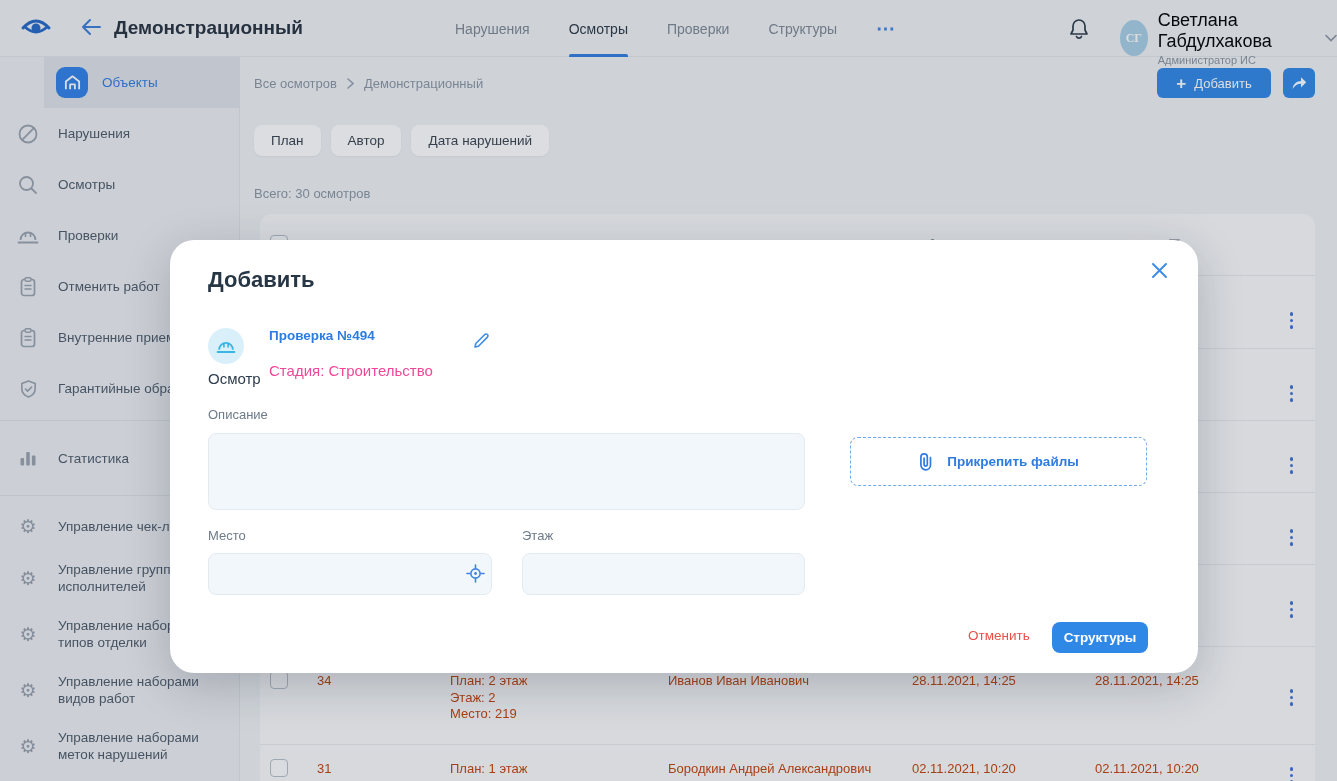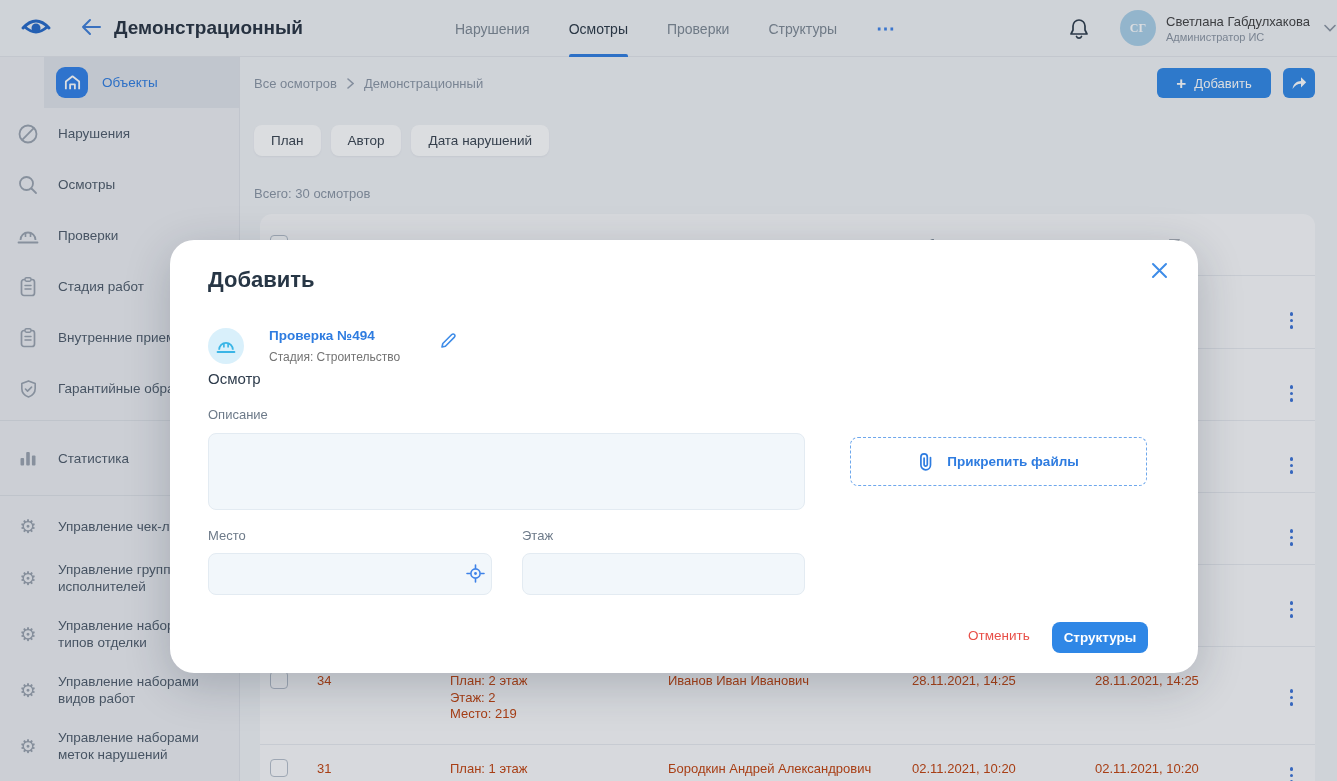--- a/index.html
+++ b/index.html
@@ -13,21 +13,21 @@
   .obj-title { position:absolute; left:114px; top:17px; font-size:19px; font-weight:bold; color:#26313f; }
   .nav { position:absolute; left:455px; top:0; height:57px; display:flex; align-items:center; gap:39px; }
   .nav-tab { font-size:14px; color:#7d8893; height:57px; display:flex; align-items:center; position:relative; cursor:pointer; }
   .nav-tab.active { color:#2a3744; }
   .nav-tab.active::after { content:""; position:absolute; left:0; right:0; bottom:0; height:3px; background:#2e7ce0; border-radius:2px 2px 0 0; }
   .nav-more { font-size:19px; font-weight:bold; color:#3e82e8; letter-spacing:1px; cursor:pointer; }
   .bell { position:absolute; left:1068px; top:18px; cursor:pointer; }
   .userchip { position:absolute; left:1120px; top:10px; display:flex; align-items:center; cursor:pointer; }
   .avatar { width:36px; height:36px; border-radius:50%; background:#a9cfe7; color:#fff; font-size:12px; font-weight:bold; display:flex; align-items:center; justify-content:center;font-family:Liberation Serif, serif; }
   .user-meta { margin-left:10px; }
-  .user-name { font-size:13px; color:#404040; }
+  .user-name { font-size:18px; color:#000000; }
   .user-role { font-size:11px; color:#8a94a1; margin-top:2px; }
   .user-caret { margin-left:14px; }
 
   
   .sidebar { position:absolute; left:0; top:57px; width:240px; bottom:0; background:#edeff2; border-right:1px solid #e0e3e8; z-index:9; }
   .side-item { display:flex; align-items:center; min-height:51px; padding:0 12px; cursor:pointer; }
   .side-item .ic { width:32px; display:flex; justify-content:center; flex:none; }
   .side-item .lbl { margin-left:14px; font-size:13.5px; color:#4d5a69; line-height:17px; max-width:155px; }
   .side-item.active { background:#e0e4ea;margin-left:44px; }
   .side-item.active .lbl { color:#2e7ce0; }
@@ -71,21 +71,21 @@
 
   
   .overlay { position:absolute; inset:0; background:rgba(43,55,72,0.17); z-index:40; }
   .modal { position:absolute; left:170px; top:240px; width:1028px; height:433px; background:#fff; border-radius:24px; box-shadow:0 12px 46px rgba(25,35,55,.22); z-index:50; }
   .m-close { position:absolute; top:18px; right:26px; padding:4px; cursor:pointer; }
   .m-title { position:absolute; left:38px; top:27px; font-size:22px; font-weight:bold; color:#273645; }
   .m-check { position:absolute; left:38px; top:88px; display:flex; align-items:flex-start;gap:12px; }
   .m-check-ic { width:36px; height:36px; border-radius:50%; background:#d9f0fb; display:flex; align-items:center; justify-content:center; flex:none; }
   .m-check-meta { margin-left:13px; }
   .m-check-name { font-size:13.5px; font-weight:bold; color:#2e7ce0; cursor:pointer; }
-  .m-check-stage { font-size:12px; color:#737373; margin-top:7px; }
+  .m-check-stage { font-size:15px; color:#ec4899; margin-top:19px; }
   .m-edit { margin-left:24px; padding:3px; cursor:pointer; }
   .m-section { position:absolute; left:38px; top:130px; font-size:15px; color:#2e3c4c; }
   .f-label { position:absolute; font-size:13px; color:#6d7a89; }
   .lab-desc { left:38px; top:167px; }
   .m-textarea { position:absolute; left:38px; top:193px; width:597px; height:77px; background:#f2f7fb; border:1px solid #e3ebf2; border-radius:8px; resize:none; font-family:inherit; font-size:13px; color:#3d4856; padding:10px 12px; }
   .m-attach { position:absolute; left:680px; top:197px; width:297px; height:49px; background:#fff; border:1.5px dashed #6da7ec; border-radius:8px; display:flex; align-items:center; justify-content:center; gap:12px; color:#2e7ce0; font-size:13.5px; font-weight:bold; cursor:pointer; }
   .lab-place { left:38px; top:288px; }
   .lab-floor { left:352px; top:288px; }
   .m-input { position:absolute; top:313px; height:42px; background:#f2f7fb; border:1px solid #e3ebf2; border-radius:8px; font-family:inherit; font-size:13px; color:#3d4856; padding:0 12px; }
   .in-place { left:38px; width:284px; padding-right:38px; }
@@ -177,21 +177,21 @@
     <span class="lbl">Проверки</span>
   </div>
   <div class="side-item">
     <span class="ic">
       <svg width="20" height="22" viewBox="0 0 20 22">
           <rect x="3.5" y="3.5" width="13" height="16" rx="2.5" fill="none" stroke="#9aa3af" stroke-width="1.7"></rect>
           <rect x="7" y="1.8" width="6" height="3.4" rx="1.4" fill="#edeff2" stroke="#9aa3af" stroke-width="1.5"></rect>
           <path d="M7 9.5 h6 M7 13 h6" stroke="#9aa3af" stroke-width="1.5" stroke-linecap="round"></path>
         </svg>
     </span>
-    <span class="lbl">Стадия работ</span>
+    <span class="lbl">Отменить работ</span>
   </div>
   <div class="side-item">
     <span class="ic">
       <svg width="20" height="22" viewBox="0 0 20 22">
           <rect x="3.5" y="3.5" width="13" height="16" rx="2.5" fill="none" stroke="#9aa3af" stroke-width="1.7"></rect>
           <rect x="7" y="1.8" width="6" height="3.4" rx="1.4" fill="#edeff2" stroke="#9aa3af" stroke-width="1.5"></rect>
           <path d="M7 9.5 h6 M7 13 h6" stroke="#9aa3af" stroke-width="1.5" stroke-linecap="round"></path>
         </svg>
     </span>
     <span class="lbl">Внутренние прием</span>

